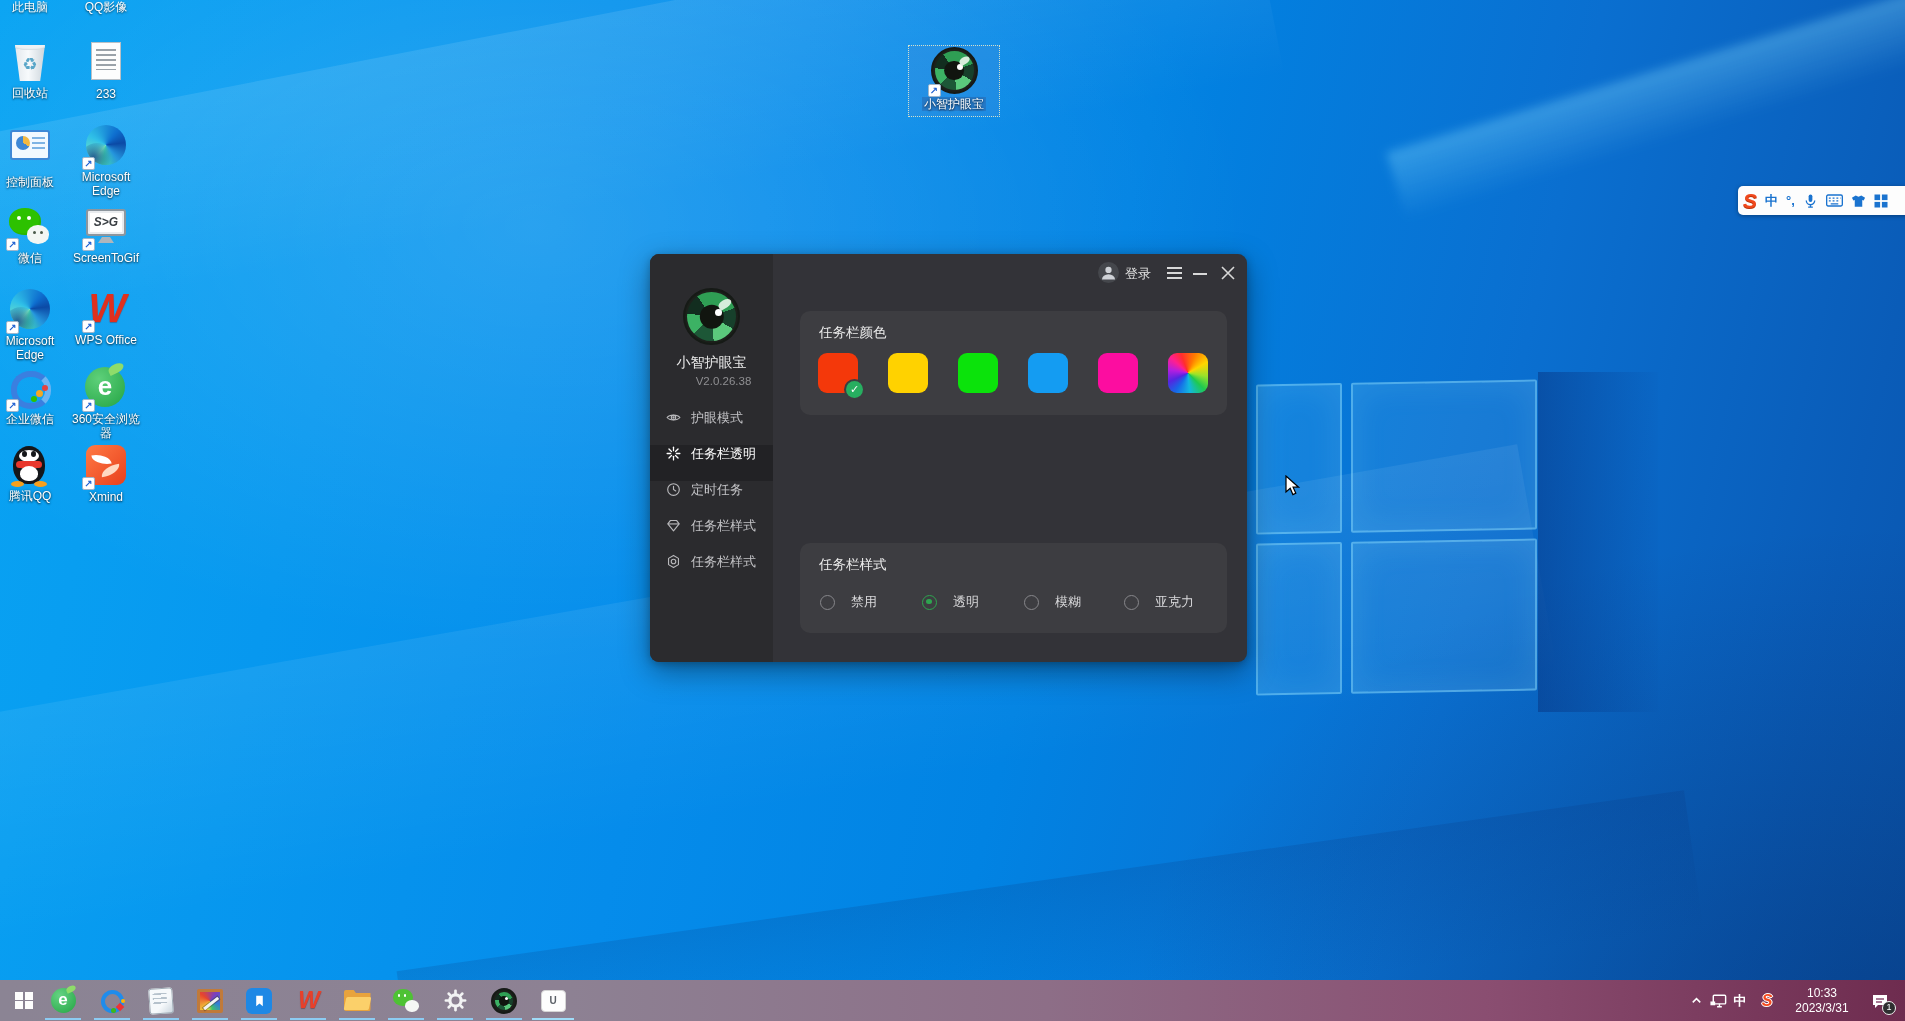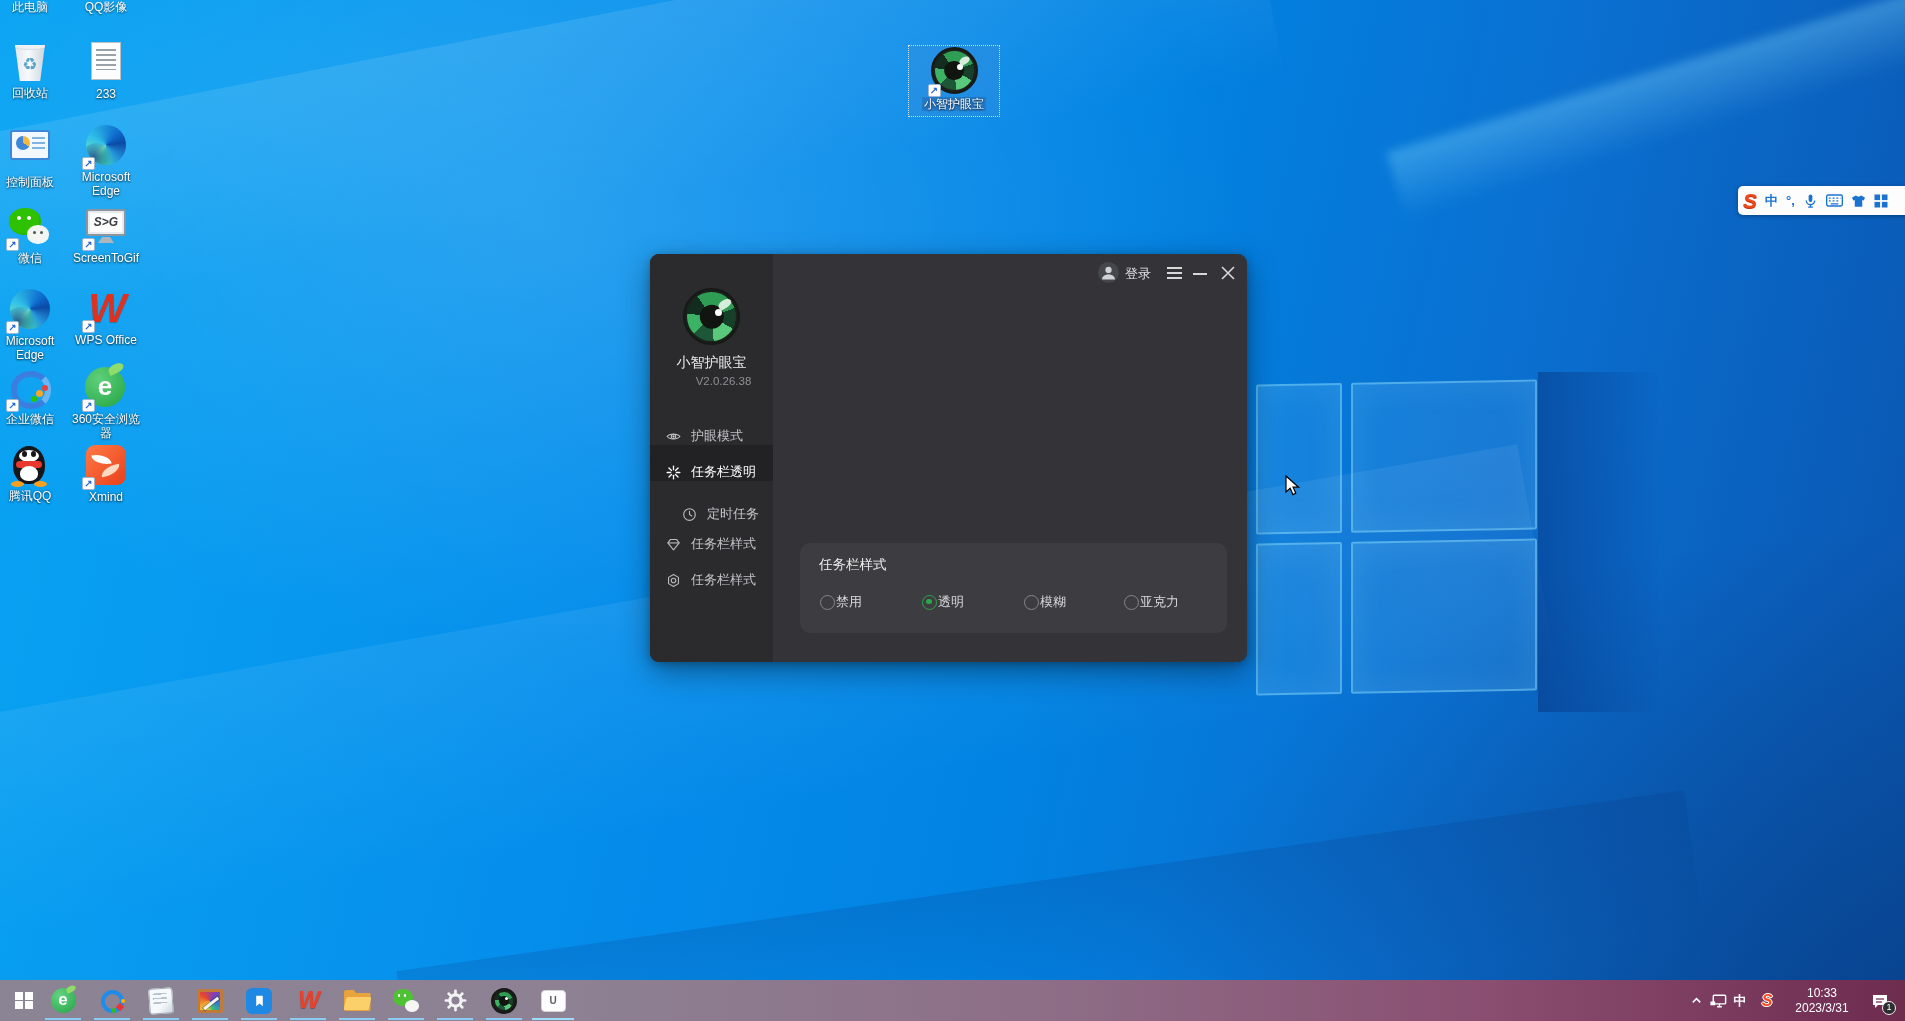--- a/index.html
+++ b/index.html
@@ -117,21 +117,21 @@
   #sel-shortcut .glyph { width:47px; height:47px; margin:1px auto 0; position:relative; }
   #sel-shortcut .dlabel { margin-top:1px; background:rgba(40,110,185,0.65); display:inline-block; padding:0 2px; }
 
   
   #appwin { position:absolute; left:650px; top:254px; width:597px; height:408px; border-radius:9px;
     background:#333338; box-shadow:0 10px 30px rgba(0,0,0,0.38), 0 2px 8px rgba(0,0,0,0.25); }
   #sidebar { position:absolute; left:0; top:0; width:123px; height:100%; background:#2b2b2e; border-radius:9px 0 0 9px; }
   #side-logo { position:absolute; left:33px; top:34px; width:57px; height:57px; }
   #side-name { position:absolute; left:0; top:100px; width:123px; text-align:center; color:#eaeaea; font-size:14px; }
   #side-ver { position:absolute; left:0; top:121px; width:123px; text-align:center; color:#8f8f92; font-size:11.5px;margin-left:12px; }
-  .side-item { position:absolute; left:0; width:123px; height:36px; display:flex; align-items:flex-end; gap:9px;
+  .side-item { position:absolute; left:0; width:123px; height:36px; display:flex; align-items:flex-start; gap:9px;
     padding-left:15px; color:#c3c3c6; font-size:13px; cursor:pointer; }
   .side-item svg { width:17px; height:17px; stroke:#b9b9bc; }
   .side-item.active { background:#222225; color:#fff; }
   .side-item.active svg { stroke:#fff; }
 
   #titlebar { position:absolute; left:123px; top:0; right:8px; height:40px; border-radius:0 9px 0 0; }
   #tb-avatar { position:absolute; left:325px; top:8px; width:21px; height:21px; border-radius:50%; background:#45474c; }
   #tb-login { position:absolute; left:352px; top:11px; color:#e3e3e3; font-size:13px; }
   #tb-menu { position:absolute; left:394px; top:13px; width:15px; cursor:pointer; }
   #tb-menu i { display:block; height:1.7px; background:#d8d8d8; margin-bottom:3.4px; }
@@ -150,21 +150,21 @@
     box-shadow:0 0 0 2px #3d3d41; }
   #sw-rainbow { background:conic-gradient(from -20deg, #ff2d2d, #ff7a00 40deg, #ffd500 80deg, #9ae32a 120deg, #1fc94f 155deg, #12b7e0 195deg, #1766e8 235deg, #5326e0 265deg, #b21fe0 300deg, #ff1f8f 332deg, #ff2d2d 360deg); }
 
   #slider { position:absolute; left:17px; top:48px; width:391px; height:10px; cursor:pointer; }
   #sl-track { position:absolute; inset:0; background:#202226; border-radius:6px; }
   #sl-fill { position:absolute; left:0; top:0; height:10px; border-radius:6px;
     background:linear-gradient(90deg,#3f4246,#55535a 45%,#716c76 75%,#9b96a2); }
   #sl-thumb { position:absolute; top:-2px; width:38px; height:14px; background:#fff; border-radius:8px;
     box-shadow:0 1px 3px rgba(0,0,0,0.4); }
 
-  .radio-opt { position:absolute; top:50px; display:flex; align-items:center; gap:1px; cursor:pointer; }
+  .radio-opt { position:absolute; top:50px; display:flex; align-items:center; gap:16px; cursor:pointer; }
   .radio { width:15px; height:15px; border-radius:50%; border:1.6px solid #87878b; position:relative; }
   .radio.sel { border-color:#2ea44f; }
   .radio.sel::after { content:""; position:absolute; left:3.4px; top:3.4px; width:5.4px; height:5.4px; border-radius:50%; background:#2ea44f; }
   .radio-lab { color:#d9d9db; font-size:13px; }
 
   
   #imebar { position:absolute; left:1738px; top:186px; width:180px; height:29px; background:#fdfdfd;
     border-radius:5px 0 0 5px; box-shadow:0 1px 4px rgba(0,0,0,0.35); display:flex; align-items:center; gap:8px; padding-left:5px; }
   #ime-s { font-size:21px; font-weight:800; font-style:italic; color:#f0481c;
     text-shadow:0 1px 0 #b93007; }
@@ -384,21 +384,21 @@
             <line x1="12" y1="16" x2="12" y2="21"></line>
           <line x1="3" y1="12" x2="8" y2="12"></line>
             <line x1="16" y1="12" x2="21" y2="12"></line>
           <line x1="5.6" y1="5.6" x2="9.2" y2="9.2"></line>
             <line x1="14.8" y1="14.8" x2="18.4" y2="18.4"></line>
           <line x1="18.4" y1="5.6" x2="14.8" y2="9.2"></line>
             <line x1="9.2" y1="14.8" x2="5.6" y2="18.4"></line>
         </svg>
         <span>任务栏透明</span>
       </div>
-      <div class="side-item" style="top:233px;margin-left:16px;">
+      <div class="side-item" style="top:227px;">
         <svg viewBox="0 0 24 24" fill="none" stroke-width="1.6" stroke-linecap="round">
             <circle cx="12" cy="12" r="8.2"></circle>
             <path d="M12,7.5 V12 L15.2,14"></path>
           </svg>
         <span>定时任务</span>
       </div>
       <div class="side-item" style="top:263px;">
         <svg viewBox="0 0 24 24" fill="none" stroke-width="1.6" stroke-linejoin="round">
             <path d="M7.5,5 h9 l3.5,4.8 L12,19.5 L4,9.8 Z"></path>
             <path d="M4,9.8 h16"></path>
@@ -428,20 +428,31 @@
           <i></i>
         </div>
       <div id="tb-min"></div>
       <div id="tb-close">
         <svg viewBox="0 0 16 16" width="16" height="16">
             <path d="M2,2 L14,14 M14,2 L2,14" stroke="#d8d8d8" stroke-width="1.6"></path>
           </svg>
       </div>
     </div>
 
+    <div class="card" id="card-color">
+      <div class="card-title">任务栏颜色</div>
+      <div class="swatch" style="left: 18px; background: rgb(244, 56, 10);">
+        <div class="check">✓</div>
+      </div>
+      <div class="swatch" style="left: 88px; background: rgb(255, 210, 0);"></div>
+      <div class="swatch" style="left: 158px; background: rgb(11, 227, 11);"></div>
+      <div class="swatch" style="left: 228px; background: rgb(20, 156, 242);"></div>
+      <div class="swatch" style="left: 298px; background: rgb(252, 13, 160);"></div>
+      <div class="swatch" id="sw-rainbow" style="left:368px;"></div>
+    </div>
 
 
     <div class="card" id="card-style">
       <div class="card-title">任务栏样式</div>
       <div class="radio-opt" style="left:20px;">
         <div class="radio"></div>
         <div class="radio-lab">禁用</div>
       </div>
       <div class="radio-opt" style="left:122px;">
         <div class="radio sel"></div>

